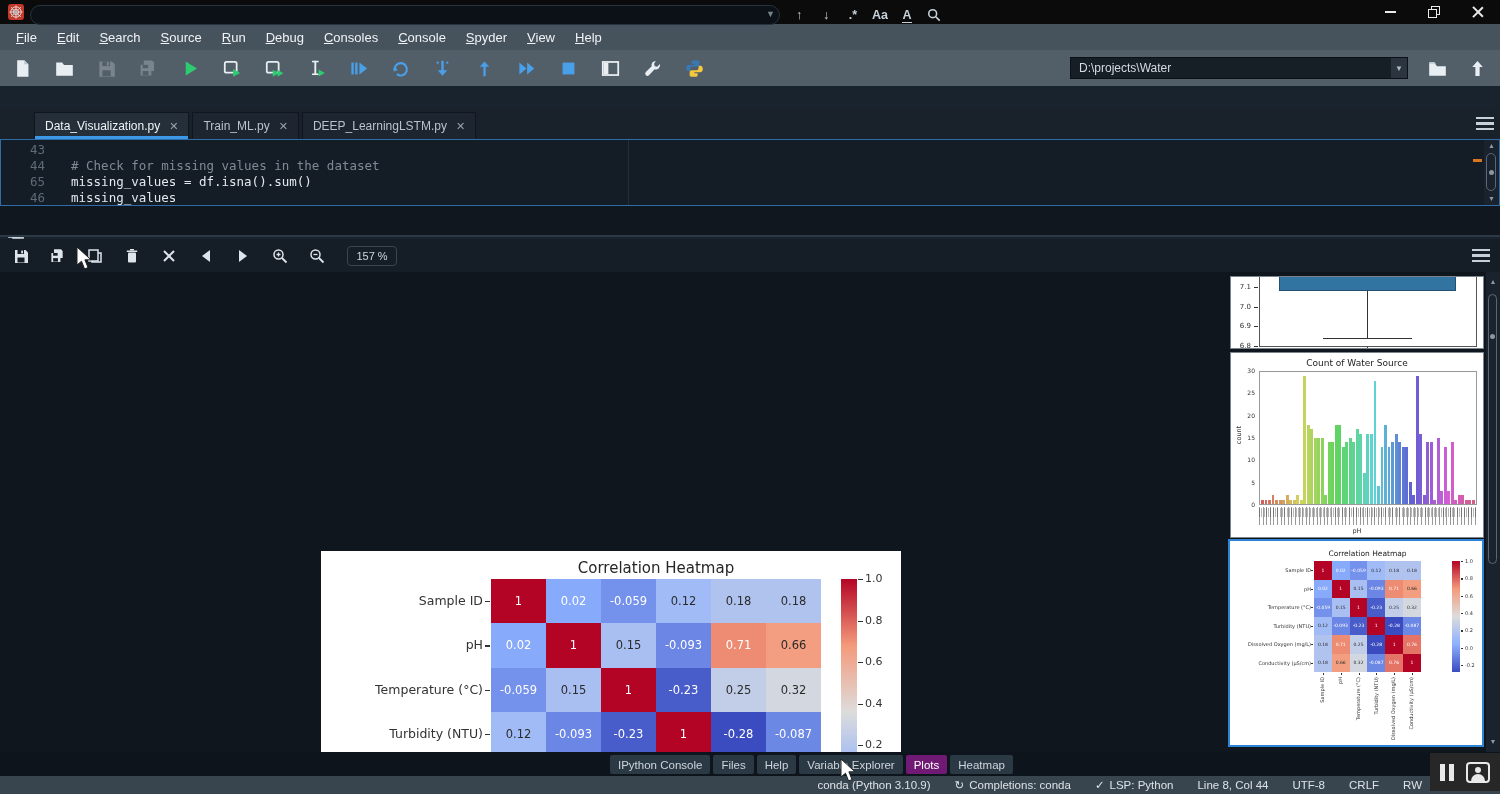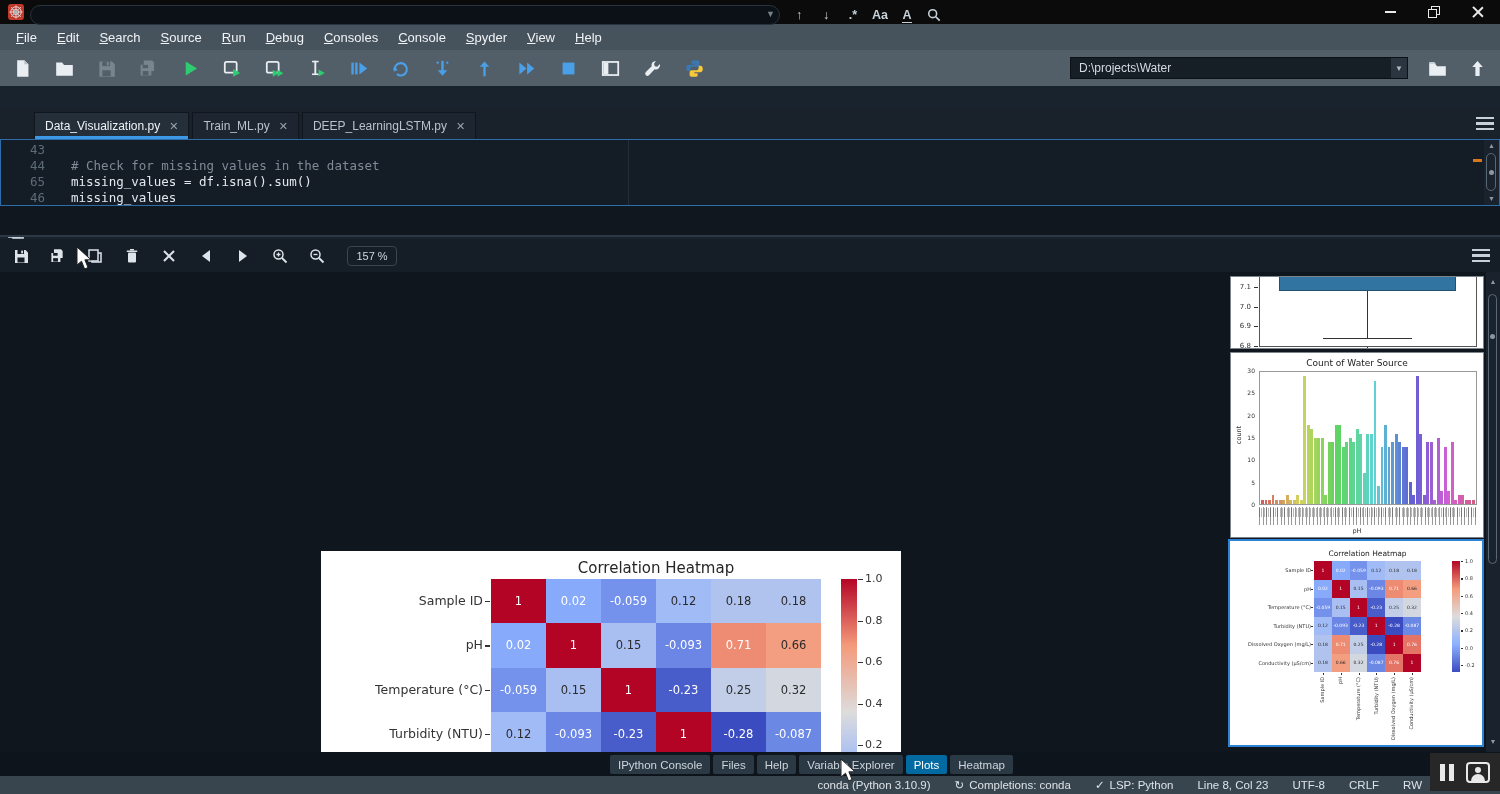--- a/index.html
+++ b/index.html
@@ -130,21 +130,21 @@
   #t2-xband { position:absolute; left:28px; top:154px; width:218px; height:18px; opacity:.6;
     background:repeating-linear-gradient(90deg, #555 0 1px, transparent 1px 3.6px); }
   #t2-xband2 { position:absolute; left:28px; top:155px; width:218px; height:9px; opacity:.35;
     background:repeating-linear-gradient(90deg, #333 0 1px, transparent 1px 2.3px); }
 
   
   #bottom-tabbar { left:0; top:752px; width:1500px; height:24px; background:#0d141b; }
   #btabs { position:absolute; left:610px; top:3px; display:flex; gap:3px; }
   .btab { height:19px; padding:0 8px; background:#2b3945; border-radius:2px; color:#cdd5db;
     font-size:11.5px; display:flex; align-items:center; }
-  .btab.active { background:#0369a1; color:#ffffff; }
+  .btab.active { background:#701a75; color:#ffffff; }
 
   
   #statusbar { left:0; top:776px; width:1500px; height:18px; background:#38454f; display:flex;
     align-items:center; justify-content:flex-end; padding-right:78px; gap:24px; }
   .status-item { color:#dce2e7; font-size:11.5px; display:flex; align-items:center; gap:5px; white-space:nowrap; }
 
   
   #recorder { left:1430px; top:753px; width:70px; height:38px; background:#272727; display:flex;
     align-items:center; justify-content:center; gap:12px; }
   #pause-icon { display:flex; gap:4px; }
@@ -724,21 +724,21 @@
       </div>
       <div class="status-item">
         <span>↻</span>
         <span>Completions: conda</span>
       </div>
       <div class="status-item">
         <span>✓</span>
         <span>LSP: Python</span>
       </div>
       <div class="status-item">
-        <span>Line 8, Col 23</span>
+        <span>Line 8, Col 44</span>
       </div>
       <div class="status-item">
         <span>UTF-8</span>
       </div>
       <div class="status-item">
         <span>CRLF</span>
       </div>
       <div class="status-item">
         <span>RW</span>
       </div>

